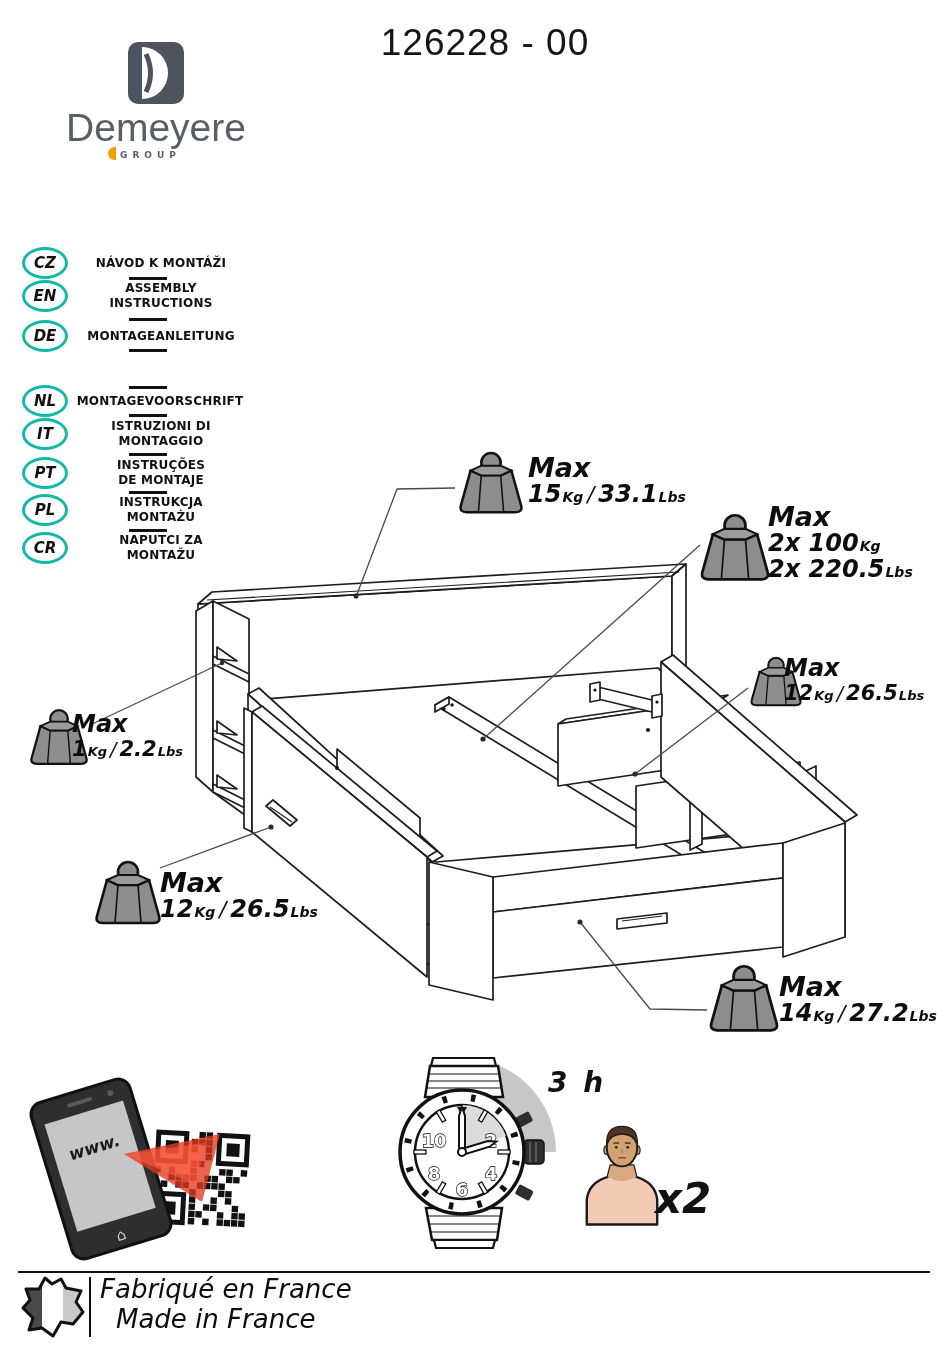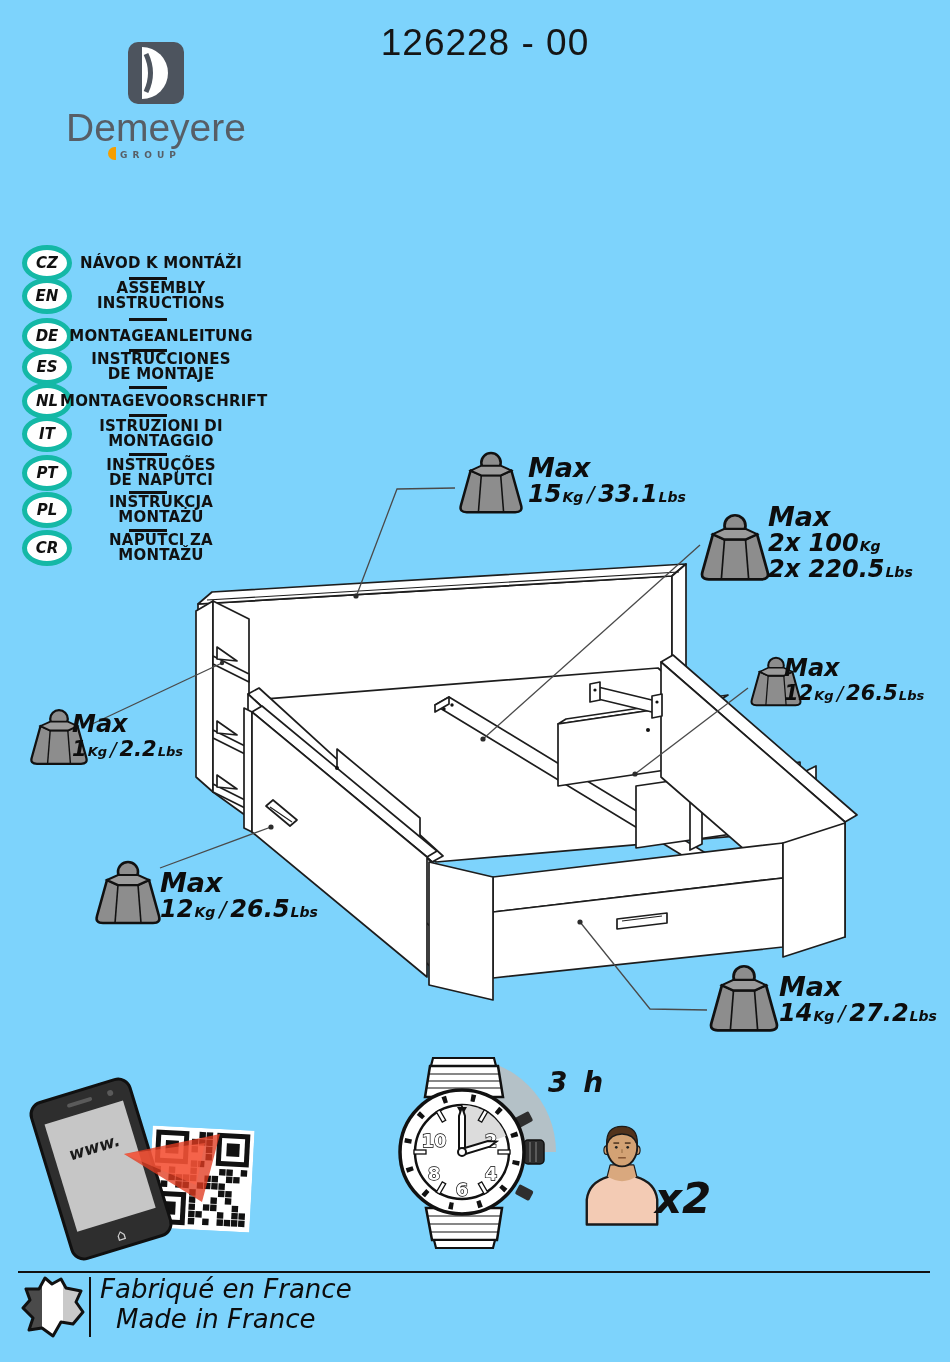--- a/index.html
+++ b/index.html
@@ -1,32 +1,32 @@
 <!DOCTYPE html>
 <html><head>
 <meta charset="utf-8">
 <style>
   html,body{margin:0;padding:0;background:#e8e8e8;}
-  #page{position:relative;width:950px;height:1362px;margin:0 auto;background:#7dd3fc;overflow:hidden;
+  #page{position:relative;width:950px;height:1362px;margin:0 auto;background:#ffffff;overflow:hidden;
         font-family:"DejaVu Sans",sans-serif;color:#111;}
   .abs{position:absolute;}
   
   #part-number{left:305px;top:22px;width:360px;text-align:center;font-family:"Liberation Sans",sans-serif;
                font-size:37px;font-weight:500;color:#151515;letter-spacing:1px;}
   #brand-name{left:56px;top:106px;width:200px;text-align:center;font-family:"Liberation Sans",sans-serif;
               font-size:39px;font-weight:400;color:#575e66;}
   #brand-group{left:120px;top:150px;font-size:9px;font-weight:bold;letter-spacing:5px;color:#575e66;}
   #group-crescent{left:108px;top:147px;width:8px;height:13px;background:#f59e00;border-radius:8px 0 0 8px;}
   
   .lang-row{position:absolute;left:16px;width:230px;display:flex;align-items:center;}
-  .lang-badge{position:absolute;left:6px;width:40px;height:26px;border:5px solid #14b8a6;border-radius:50%;
+  .lang-badge{position:absolute;left:6px;width:40px;height:26px;border:3px solid #14b8a6;border-radius:50%;
               display:flex;align-items:center;justify-content:center;
               font-style:italic;font-weight:bold;font-size:15px;background:#fff;}
   .lang-label{position:absolute;left:52px;width:186px;text-align:center;font-weight:bold;
-              font-size:15px;line-height:15px;letter-spacing:0.2px;}
+              font-size:12px;line-height:15px;letter-spacing:0.2px;}
   .lang-sep{position:absolute;left:129px;width:38px;height:3px;background:#111;}
   
   .wl{position:absolute;text-align:left;font-style:italic;font-weight:bold;line-height:1.08;color:#0d0d0d;}
   .wmax{font-size:27px;}
   .wline{white-space:nowrap;}
   .wnum{font-size:24px;}
   .wunit{font-size:14px;margin-left:1px;}
   .wsep{font-size:21px;font-weight:normal;margin:0 4px;}
   
   #duration-label{left:548px;top:1066px;font-style:italic;font-weight:bold;font-size:28px;letter-spacing:3px;}
@@ -75,46 +75,39 @@
         <span style="display:block">ASSEMBLY</span>
         <span style="display:block">INSTRUCTIONS</span>
       </span>
   </div>
   <div class="lang-sep" style="top:318px;"></div>
   <div class="lang-row" style="top:320px;height:32px;">
     <span class="lang-badge">DE</span>
     <span class="lang-label"><span>MONTAGEANLEITUNG</span></span>
   </div>
   <div class="lang-sep" style="top:349px;"></div>
-  <div class="lang-row" style="top:349px;height:36px;">
-    <span class="lang-badge">ES</span>
-    <span class="lang-label">
-        <span style="display:block">INSTRUCCIONES</span>
-        <span style="display:block">DE MONTAJE</span>
-      </span>
-  </div>
   <div class="lang-sep" style="top:386px;"></div>
   <div class="lang-row" style="top:385px;height:32px;">
     <span class="lang-badge">NL</span>
     <span class="lang-label" style="left:44px;width:200px;"><span>MONTAGEVOORSCHRIFT</span></span>
   </div>
   <div class="lang-sep" style="top:414px;"></div>
   <div class="lang-row" style="top:416px;height:36px;">
     <span class="lang-badge">IT</span>
     <span class="lang-label">
         <span style="display:block">ISTRUZIONI DI</span>
         <span style="display:block">MONTAGGIO</span>
       </span>
   </div>
   <div class="lang-sep" style="top:453px;"></div>
   <div class="lang-row" style="top:455px;height:36px;">
     <span class="lang-badge">PT</span>
     <span class="lang-label">
         <span style="display:block">INSTRUÇÕES</span>
-        <span style="display:block">DE NAPUTCI</span>
+        <span style="display:block">DE MONTAJE</span>
       </span>
   </div>
   <div class="lang-sep" style="top:491px;"></div>
   <div class="lang-row" style="top:492px;height:36px;">
     <span class="lang-badge">PL</span>
     <span class="lang-label">
         <span style="display:block">INSTRUKCJA</span>
         <span style="display:block">MONTAŻU</span>
       </span>
   </div>

